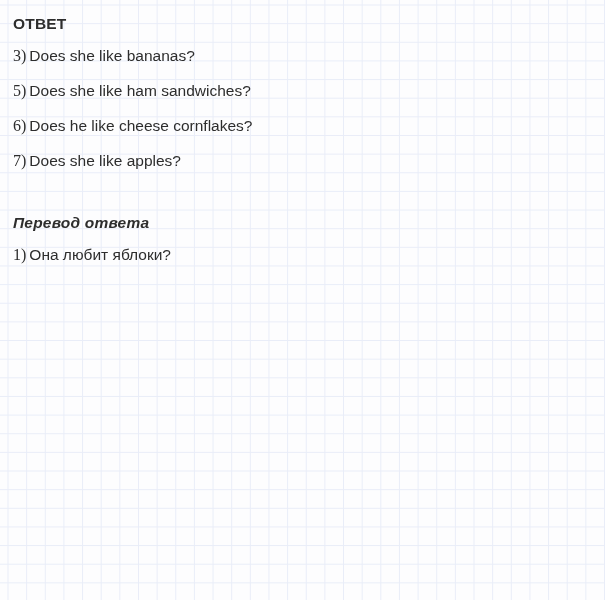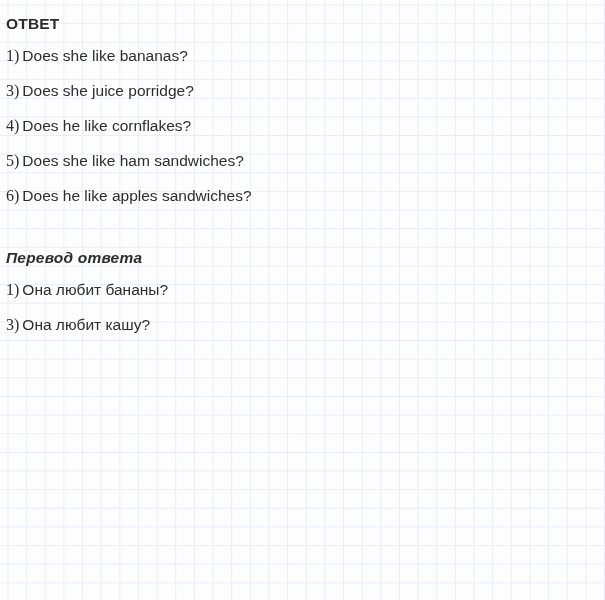--- a/index.html
+++ b/index.html
@@ -10,21 +10,21 @@
     background-color: #fdfdfe;
     background-image:
       linear-gradient(to right, #e9edf8 1px, transparent 1px),
       linear-gradient(to bottom, #e9edf8 1px, transparent 1px);
     background-size: 18.65px 18.65px;
     background-position: 7.5px 4.5px;
     font-family: "Liberation Sans", sans-serif;
     color: #2d2d2d;
     -webkit-font-smoothing: antialiased;
   }
-  .sheet { padding: 14px 10px 0 6px; }
+  .sheet { padding: 14px 10px 0 13px; }
   .heading {
     font-size: 15.5px;
     font-weight: 700;
     line-height: 19px;
     margin: 0 0 13px 0;
     letter-spacing: 0.2px;
   }
   .heading.italic { font-style: italic; }
   .section-translation .heading { margin-top: 43px; }
   .item {
@@ -41,40 +41,34 @@
 </style>
 </head>
 <body>
 
 <div class="sheet">
 
   <section class="section-answer">
     <h2 class="heading">ОТВЕТ</h2>
 
     <div class="item">
-      <span class="num">1)</span><span class="txt">Does she like bananas?</span>
-    </div>
-    <div class="item">
-      <span class="num">3)</span><span class="txt">Does she juice porridge?</span>
-    </div>
-    <div class="item">
-      <span class="num">4)</span><span class="txt">Does he like cornflakes?</span>
+      <span class="num">3)</span><span class="txt">Does she like bananas?</span>
     </div>
     <div class="item">
       <span class="num">5)</span><span class="txt">Does she like ham sandwiches?</span>
     </div>
     <div class="item">
-      <span class="num">6)</span><span class="txt">Does he like apples sandwiches?</span>
+      <span class="num">6)</span><span class="txt">Does he like cheese cornflakes?</span>
+    </div>
+    <div class="item">
+      <span class="num">7)</span><span class="txt">Does she like apples?</span>
     </div>
   </section>
 
   <section class="section-translation">
     <h2 class="heading italic">Перевод ответа</h2>
 
     <div class="item">
-      <span class="num">1)</span><span class="txt">Она любит бананы?</span>
-    </div>
-    <div class="item">
-      <span class="num">3)</span><span class="txt">Она любит кашу?</span>
+      <span class="num">1)</span><span class="txt">Она любит яблоки?</span>
     </div>
   </section>
 
 </div>
 
 </body></html>

